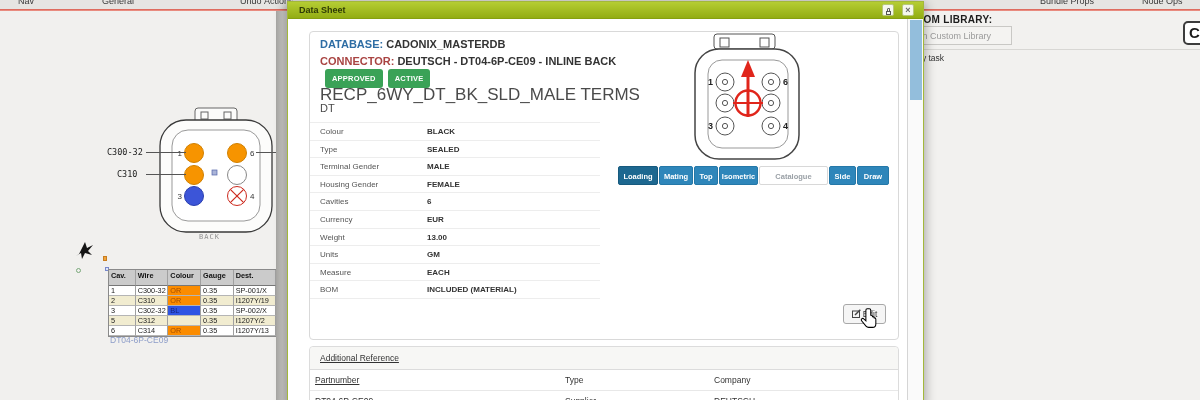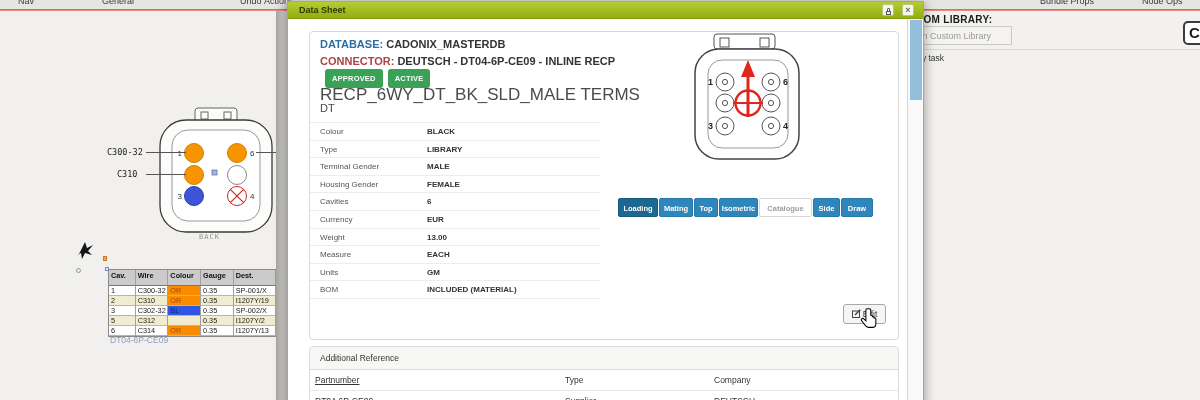--- a/index.html
+++ b/index.html
@@ -78,34 +78,34 @@
   #series-line { position:absolute; left:10px; top:70px; font-size:11px; color:#4a4a4a; }
 
   #props { position:absolute; left:0; top:90px; width:290px; border-bottom:1px solid #ededed; }
   .prow { position:relative; height:17.6px; border-top:1px solid #ededed; }
   .prow .pl { position:absolute; left:10px; top:4px; font-size:8px; color:#555; }
   .prow .pv { position:absolute; left:117px; top:4px; font-size:8px; font-weight:bold; color:#333; }
 
   
   #view-tabs { position:absolute; left:308px; top:134px; height:19px; display:flex; }
   .vtab { height:19px; line-height:19px; text-align:center; font-size:7.5px; font-weight:bold; color:#fff;
-      background:#2e86ba; margin-right:1px; border:1px solid #2578a8; border-radius:2px;margin-top:32px; }
+      background:#2e86ba; margin-right:1px; border:1px solid #2578a8; border-radius:2px; }
   .vtab.active { background:#1d6890; border-color:#175a7e; }
   .vtab.light { background:#fff; color:#9aa0a6; border:1px solid #d8d8d8; }
-  .t0{width:40px}.t1{width:34px}.t2{width:24px}.t3{width:39px}.t4{width:53px}.t5{width:27px}.t6{width:32px}
+  .t0{width:40px}.t1{width:34px}.t2{width:24px}.t3{width:39px}.t4{width:69px}.t5{width:27px}.t6{width:32px}
 
   
   #edit-btn { position:absolute; left:533px; top:272px; width:43px; height:20px; background:#f5f5f5;
       border:1px solid #a8a8a8; border-radius:3px; font-size:8.5px; color:#333; line-height:18px; text-align:center; }
   #edit-btn svg { vertical-align:-1px; margin-right:2px; }
 
   
   #addref { position:absolute; left:21px; top:344px; width:590px; background:#fff; border:1px solid #dcdcdc; border-radius:4px 4px 0 0; }
   #addref-bar { height:23px; line-height:23px; background:#f7f7f5; border-bottom:1px solid #dcdcdc;
-      border-radius:4px 4px 0 0; padding-left:10px; font-size:8.5px; color:#333; }
+      border-radius:4px 4px 0 0; padding-left:10px; font-size:8.5px; color:#333;text-decoration:underline; }
   .ar-row { position:relative; height:21px; border-bottom:1px solid #e8e8e8; }
   .ar-row span { position:absolute; top:5px; font-size:8.5px; color:#333; }
   .ar-c0 { left:5px;text-decoration:underline; } .ar-c1 { left:255px; } .ar-c2 { left:404px; }
 
   #hand-cursor { position:absolute; left:571px; top:305px; z-index:30; }
 </style>
 </head>
 <body>
 
 <div id="topstrip" class="abs">
@@ -232,33 +232,33 @@
 
   <div id="mscroll">
     <div id="mscroll-thumb"></div>
   </div>
 
   <div id="card">
     <div id="db-line">
       <span class="blue">DATABASE:</span><span> CADONIX_MASTERDB</span>
     </div>
     <div id="conn-line">
-      <span class="red">CONNECTOR:</span><span> DEUTSCH - DT04-6P-CE09 - INLINE RECP</span><span class="badge">APPROVED</span><span class="badge">ACTIVE</span>
+      <span class="red">CONNECTOR:</span><span> DEUTSCH - DT04-6P-CE09 - INLINE BACK</span><span class="badge">APPROVED</span><span class="badge">ACTIVE</span>
     </div>
     <div id="desc-line">RECP_6WY_DT_BK_SLD_MALE TERMS</div>
     <div id="series-line">DT</div>
 
     <div id="props">
       <div class="prow">
           <span class="pl">Colour</span>
           <span class="pv">BLACK</span>
         </div>
       <div class="prow">
           <span class="pl">Type</span>
-          <span class="pv">LIBRARY</span>
+          <span class="pv">SEALED</span>
         </div>
       <div class="prow">
           <span class="pl">Terminal Gender</span>
           <span class="pv">MALE</span>
         </div>
       <div class="prow">
           <span class="pl">Housing Gender</span>
           <span class="pv">FEMALE</span>
         </div>
       <div class="prow">
@@ -267,26 +267,26 @@
         </div>
       <div class="prow">
           <span class="pl">Currency</span>
           <span class="pv">EUR</span>
         </div>
       <div class="prow">
           <span class="pl">Weight</span>
           <span class="pv">13.00</span>
         </div>
       <div class="prow">
+          <span class="pl">Units</span>
+          <span class="pv">GM</span>
+        </div>
+      <div class="prow">
           <span class="pl">Measure</span>
           <span class="pv">EACH</span>
-        </div>
-      <div class="prow">
-          <span class="pl">Units</span>
-          <span class="pv">GM</span>
         </div>
       <div class="prow">
           <span class="pl">BOM</span>
           <span class="pv">INCLUDED (MATERIAL)</span>
         </div>
     </div>
 
     <svg style="position:absolute;left:374px;top:1px" width="130" height="128">
       <rect x="30" y="1" width="61" height="15" rx="3" fill="#fff" stroke="#555"></rect>
       <rect x="36" y="5" width="9" height="9" fill="none" stroke="#555"></rect>

